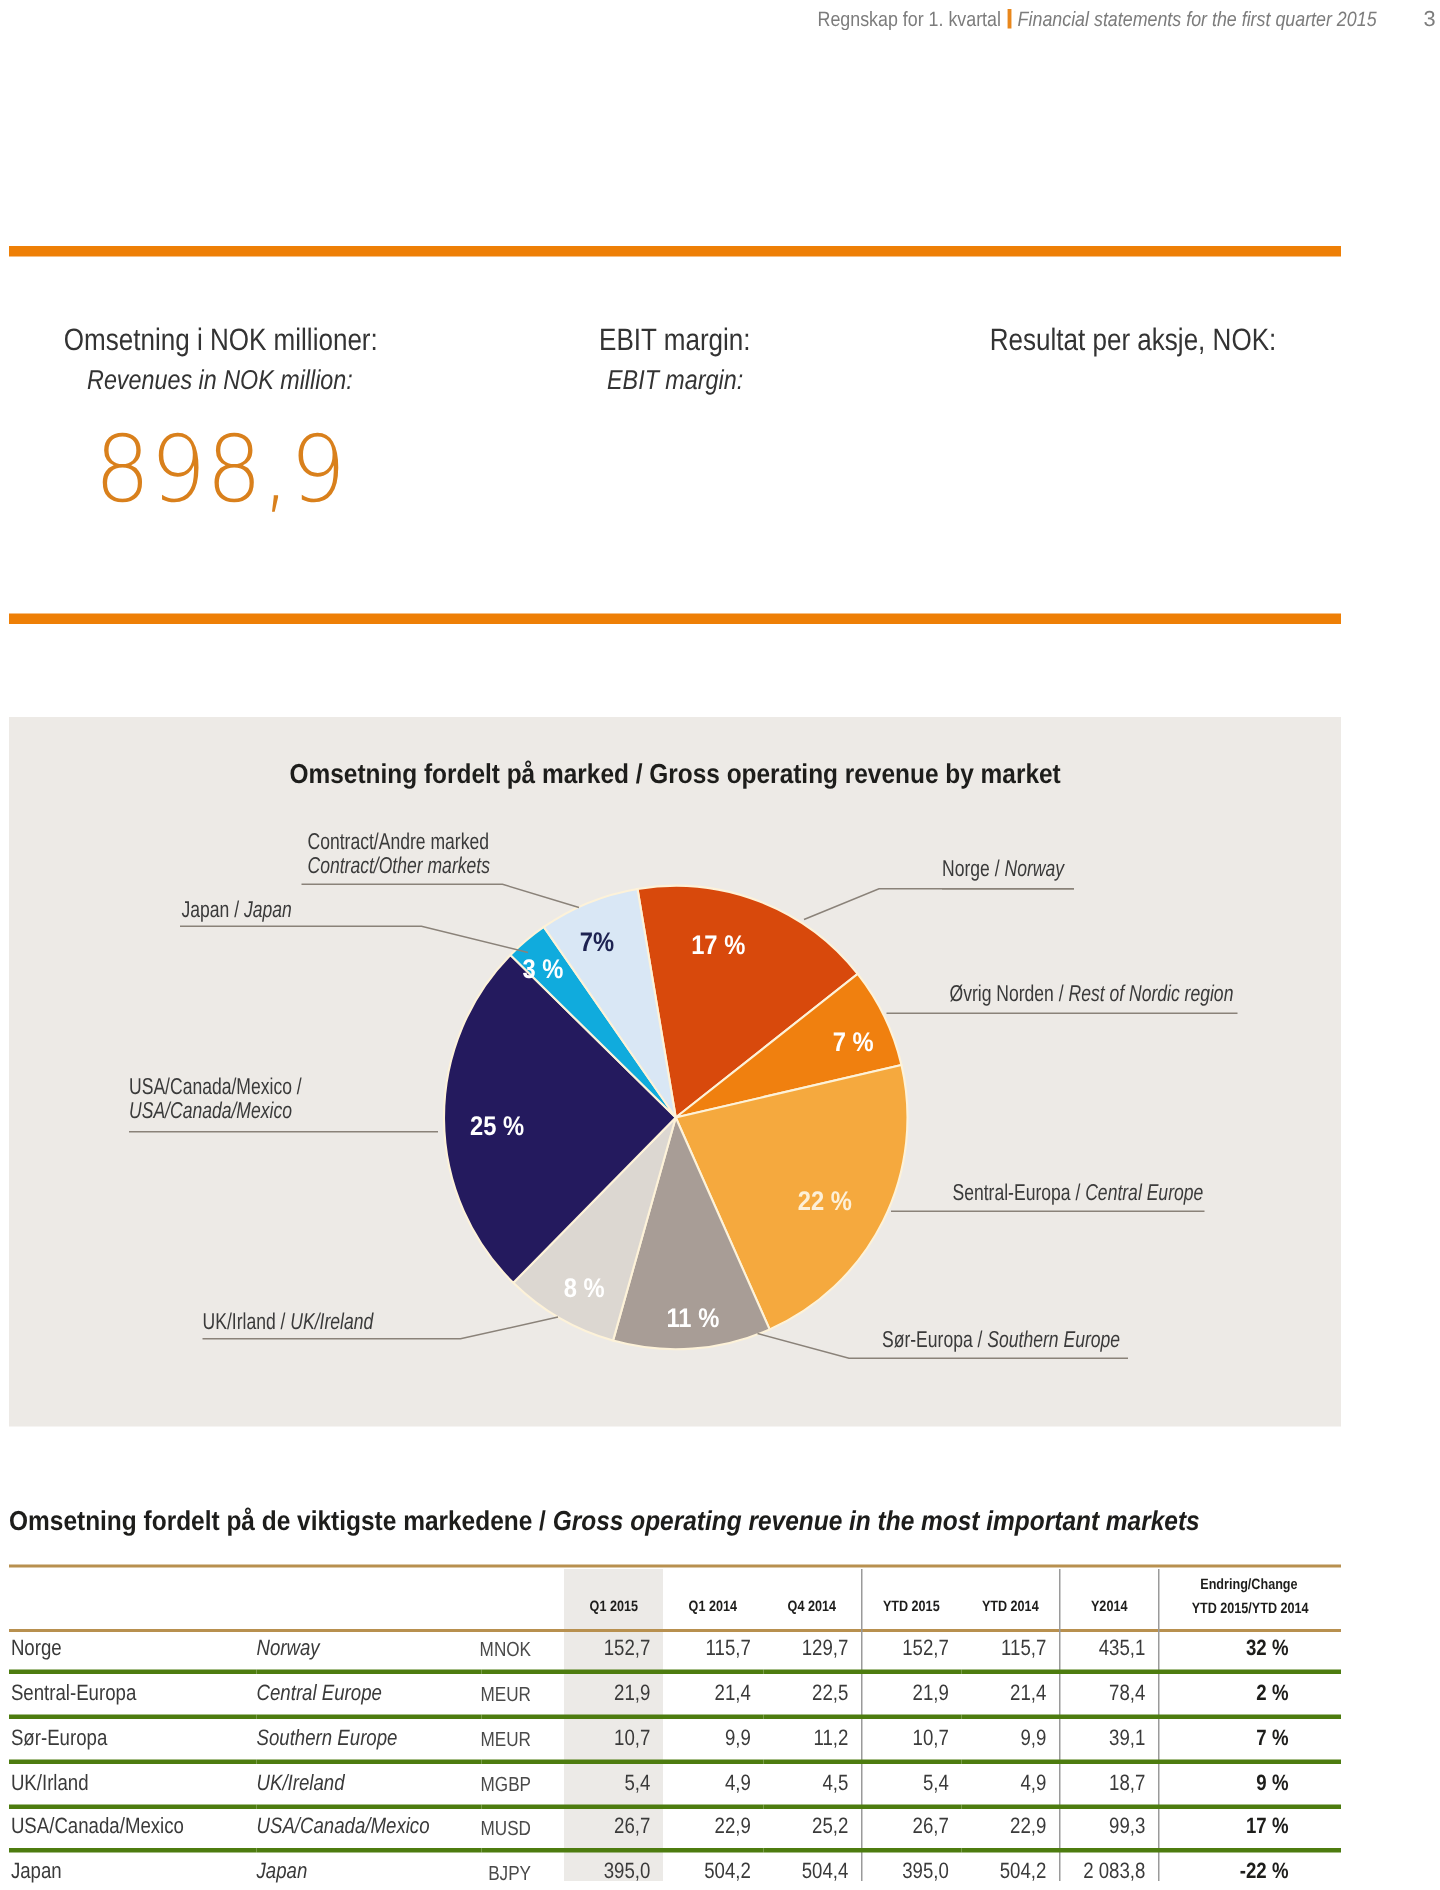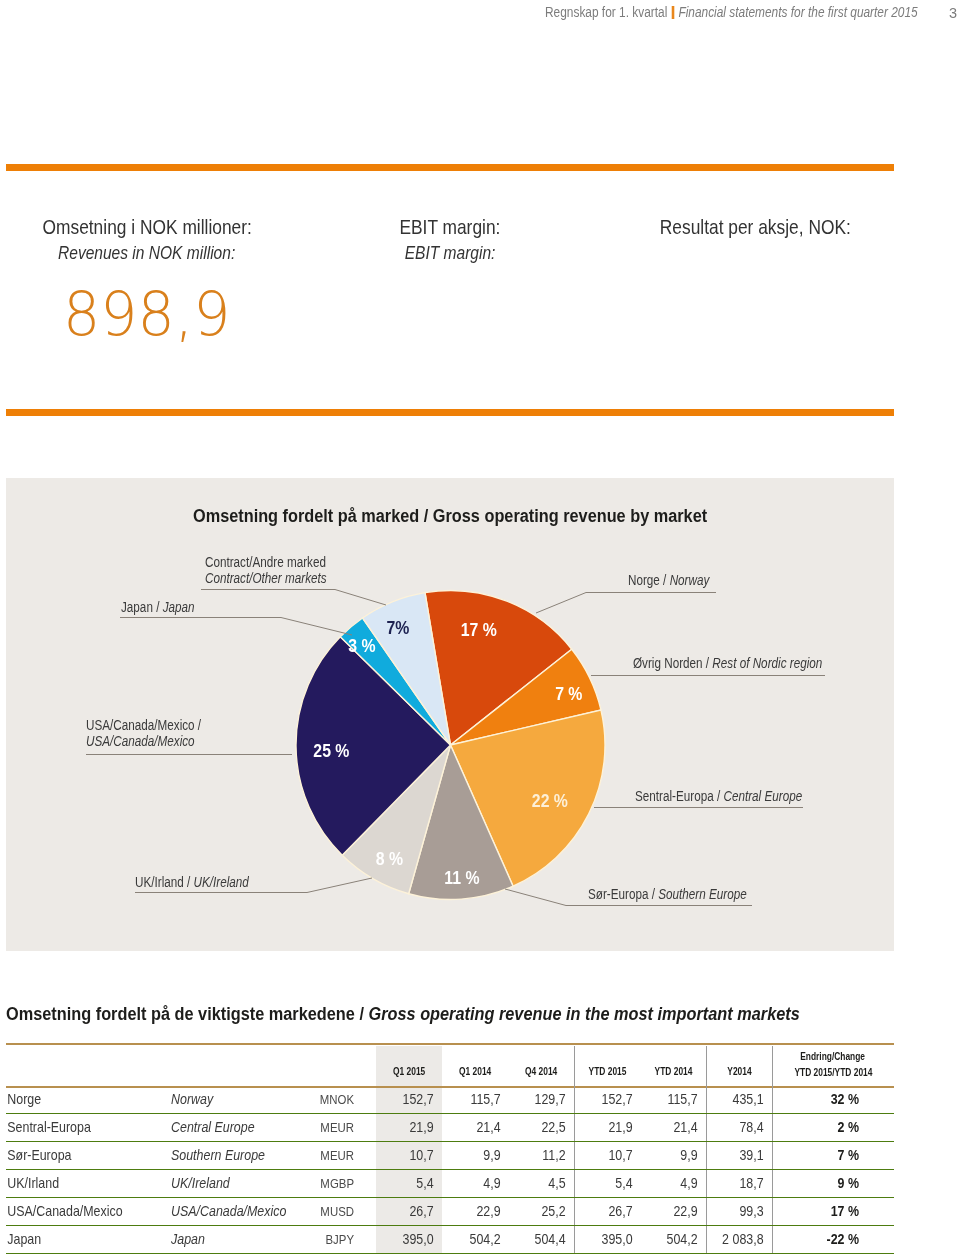--- a/index.html
+++ b/index.html
@@ -60,21 +60,21 @@
   #tbl thead tr{height:43px;}
   #tbl thead th{box-sizing:border-box;height:43px;vertical-align:bottom;font-size:10px;
                 font-weight:bold;color:#1d1d1b;text-align:center;padding:0 0 6px 0;
                 white-space:nowrap;line-height:16px;}
   #tbl thead th span{display:inline-block;transform:scaleX(0.84);
                      transform-origin:50% 50%;vertical-align:top;}
   #tbl thead th.chg{line-height:15.5px;}
   #tbl thead th.chg div{height:15.5px;overflow:visible;text-align:center;}
   #tbl tbody td{white-space:nowrap;}
   #tbl tbody td{height:26.88px;line-height:19px;font-size:14.8px;color:#3a3a3a;
-                border-bottom:1px solid #4d7c0f;padding:0;}
+                border-bottom:3px solid #4d7c0f;padding:0;}
   #tbl tbody tr{height:27.88px;}
   #tbl tbody td span{display:block;transform:scaleX(0.84);white-space:nowrap;}
   #tbl tbody td.c0{text-align:left;}
   #tbl tbody td.c0 span{transform-origin:0 50%;padding-left:1.5px;}
   #tbl tbody td.c1{text-align:left;font-style:italic;}
   #tbl tbody td.c1 span{transform-origin:0 50%;padding-left:0px;}
   #tbl tbody td.c2{font-size:13.6px;color:#4a4a4a;}
   #tbl tbody td.c2 span{transform-origin:100% 50%;text-align:right;
                         position:relative;left:-22px;}
   #tbl tbody td.num span{transform-origin:100% 50%;text-align:right;padding-right:10px;}

